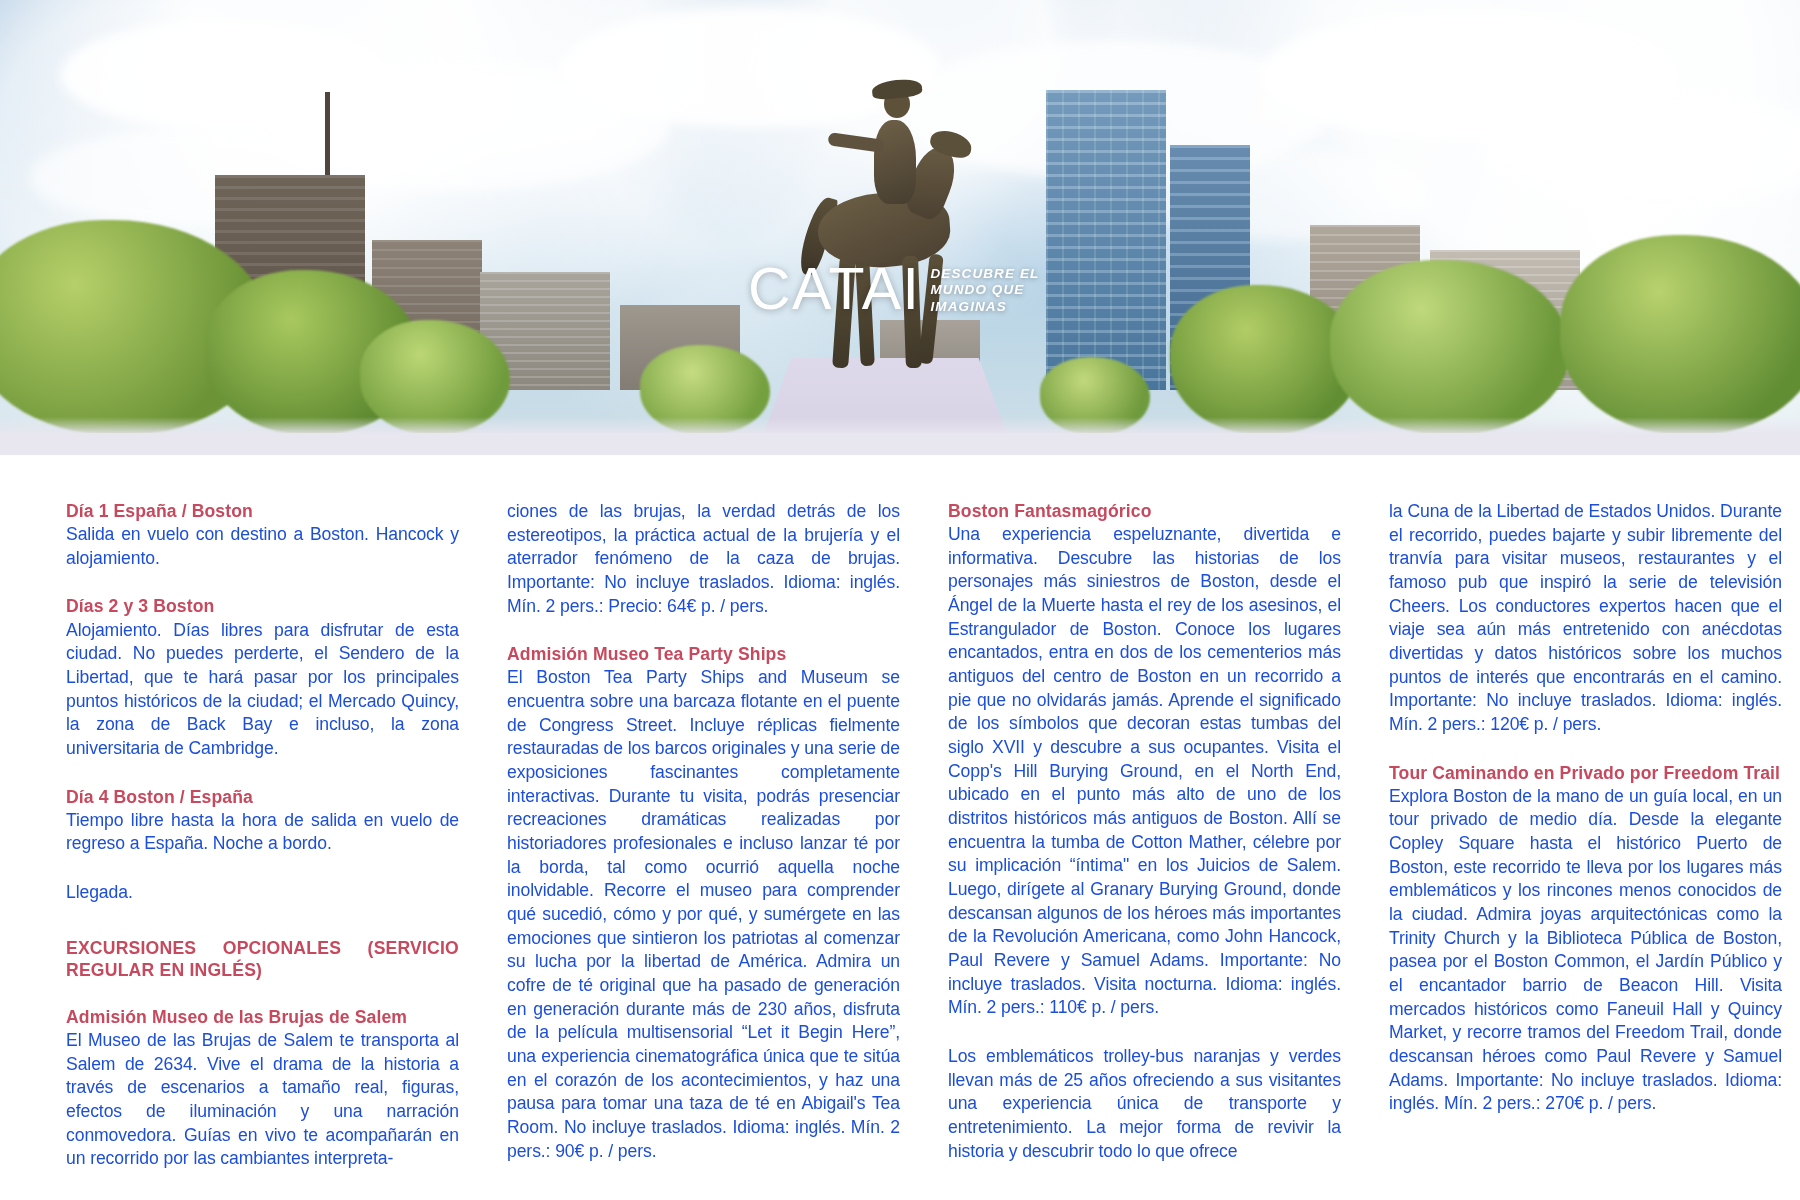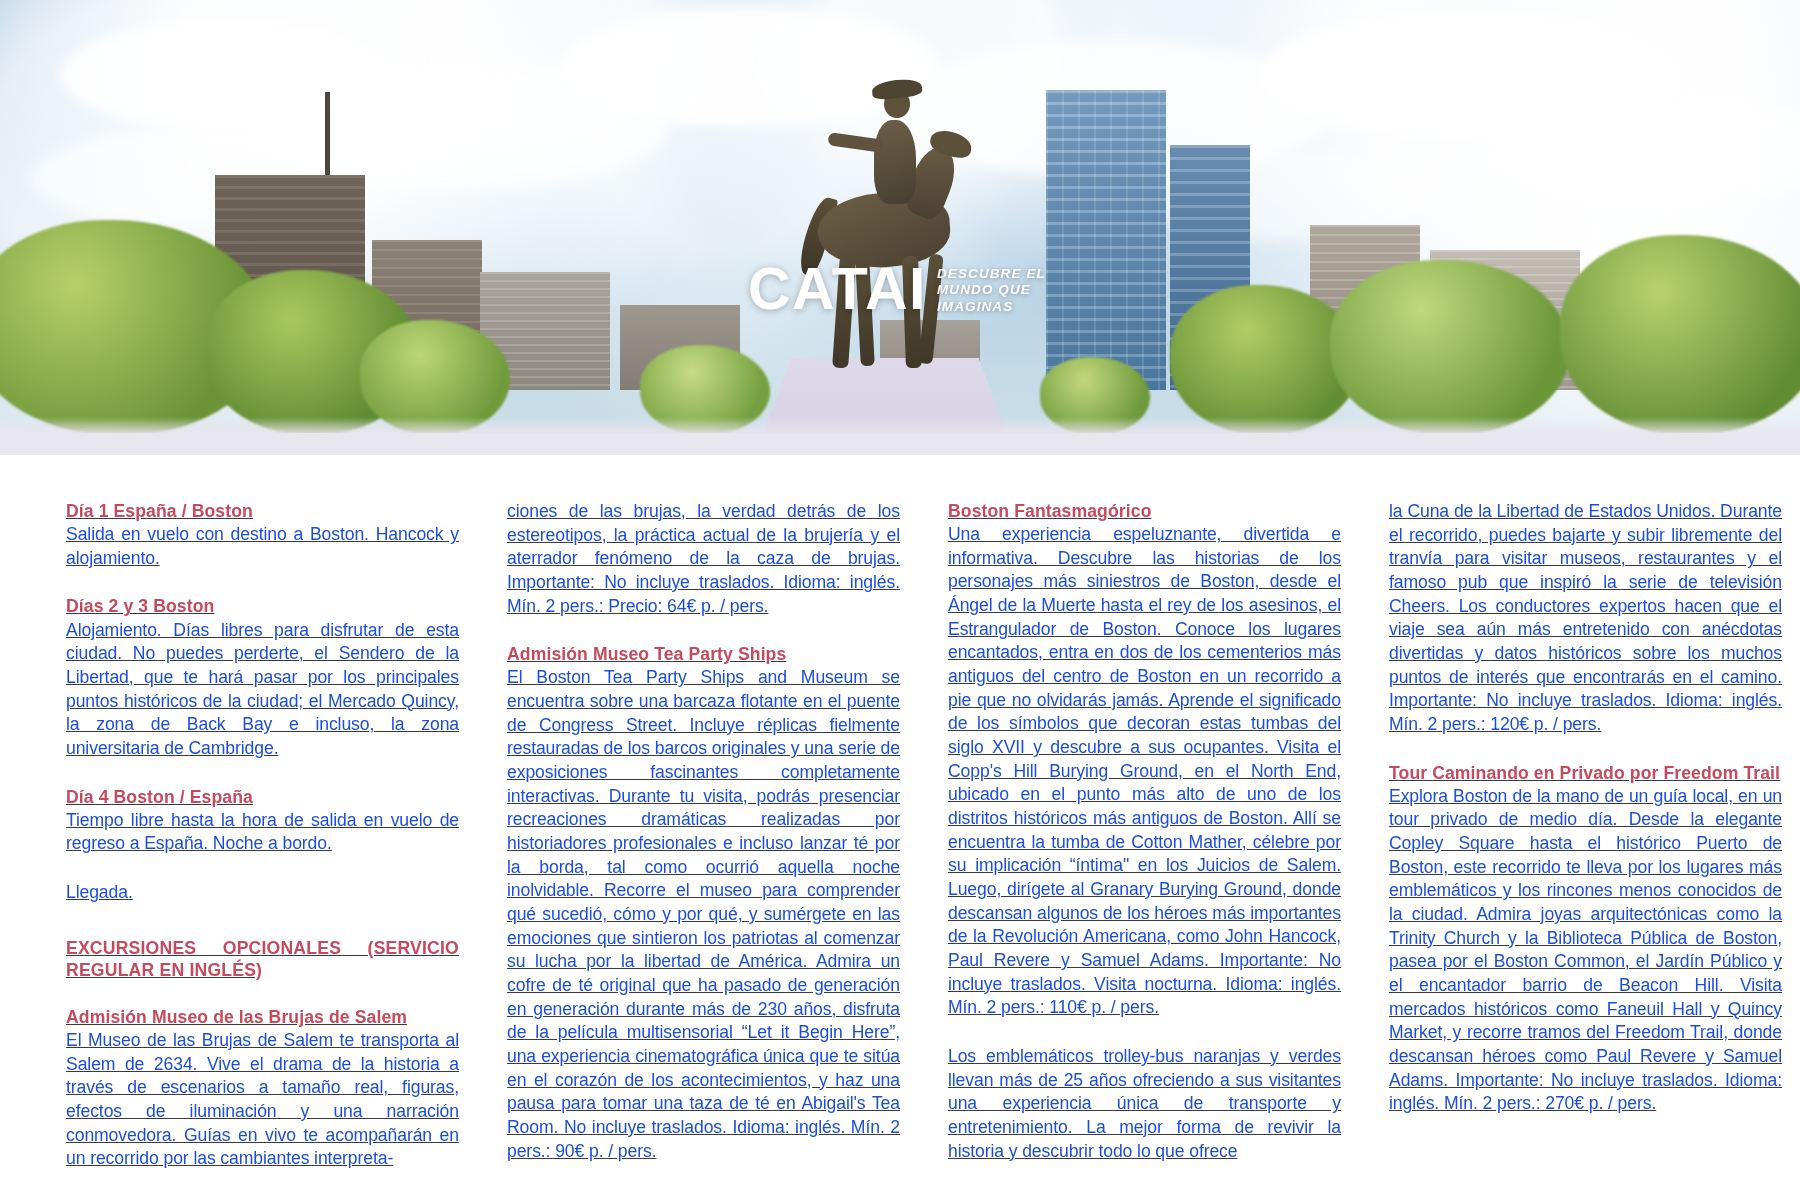--- a/index.html
+++ b/index.html
@@ -181,21 +181,21 @@
   
   .logo-wrap {
     position: absolute;
     left: 748px; top: 262px;
     display: flex;
     align-items: flex-start;
     z-index: 5;
   }
   .logo-word {
     font-family: "Liberation Sans", sans-serif;
-    font-weight: 700;
+    font-weight: 400;
     font-size: 59px;
     letter-spacing: 1.5px;
     color: #ffffff;
     line-height: .92;
     text-shadow: 0 1px 7px rgba(0,0,0,.28);
   }
   .logo-tag {
     margin-left: 10px;
     margin-top: 4px;
     color: #ffffff;
@@ -210,21 +210,20 @@
   
   .content {
     position: absolute;
     left: 0; top: 455px;
     width: 1446px;
     height: 745px;
     padding: 45px 66px 0 66px;
     box-sizing: border-box;
     display: flex;
     gap: 48px;
-    text-decoration: underline;
   }
   .col {
     width: 393px;
     flex: 0 0 393px;
     font-size: 17.6px;
     line-height: 1.345;
   }
   h3.sec {
     color: #c7495d;
     font-size: 17.6px;

